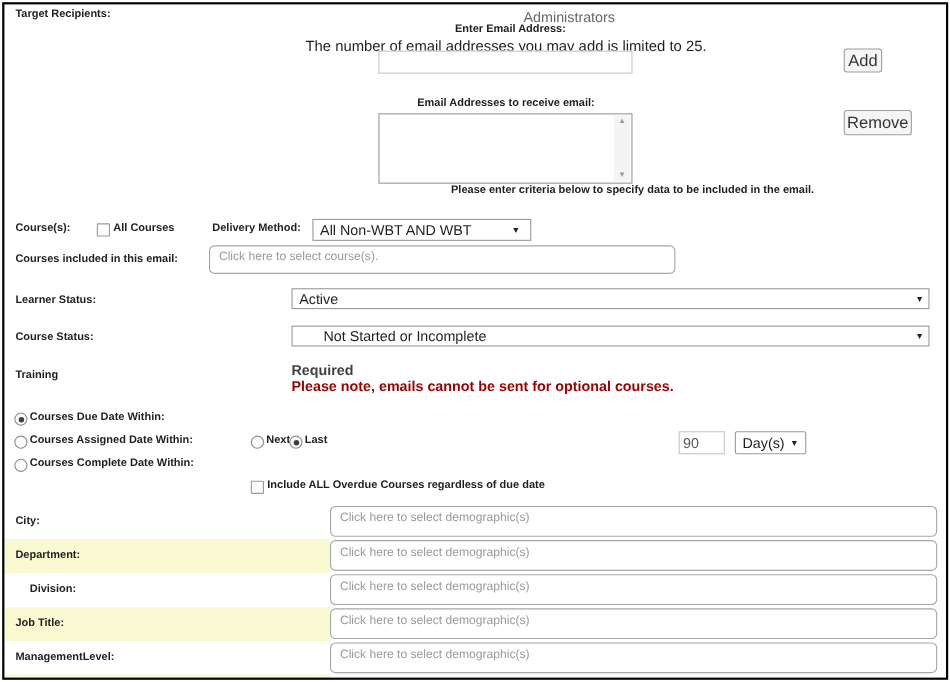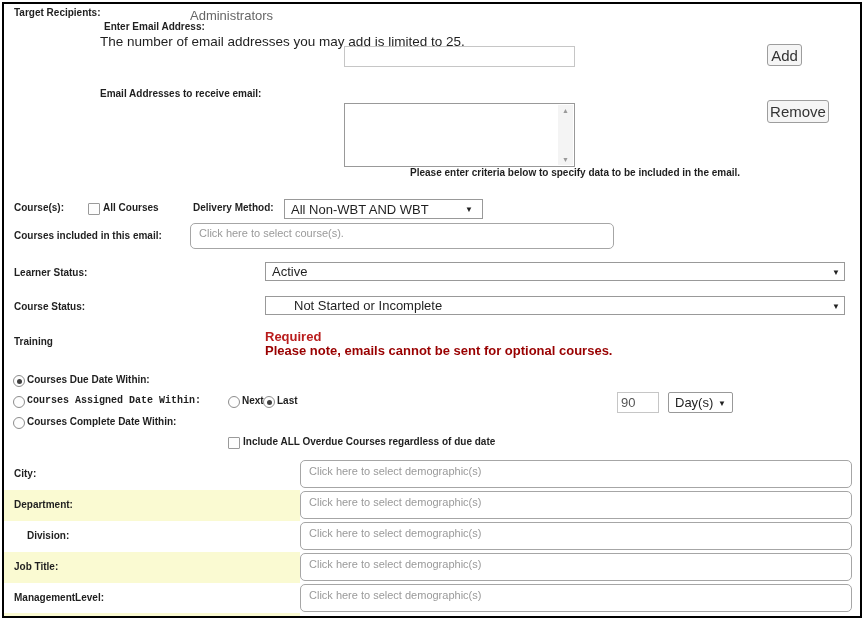--- a/index.html
+++ b/index.html
@@ -2,33 +2,33 @@
 <html><head>
 <meta charset="utf-8">
 <style>
   * { margin:0; padding:0; box-sizing:border-box; }
   html,body { background:#fff; }
   body { font-family:"Liberation Sans", sans-serif; }
   #page { position:relative; width:864px; height:620px; background:#fff; overflow:hidden; }
   .frame { position:absolute; inset:2px; border:2px solid #000; pointer-events:none; z-index:60; }
   .lbl { position:absolute; font-weight:bold; font-size:10px; color:#1f1f1f; white-space:nowrap; }
   .txt { position:absolute; font-size:13px; color:#1f1f1f; white-space:nowrap; }
-  .center { text-align:left; }
+  .center { text-align:center; }
   .gray { color:#666; }
   .inp { position:absolute; border:1px solid #c6c6c6; background:#fff; font-family:"Liberation Sans",sans-serif; font-size:13px; color:#555; padding:0 3px; outline:none; }
   .sel { position:absolute; border:1px solid #999; background:#fff; font-size:13px; color:#1f1f1f; display:flex; align-items:center; padding:0 6px; white-space:nowrap; }
   .sel .arrow { position:absolute; top:50%; transform:translateY(-50%); font-size:8px; color:#222; }
   .combo { position:absolute; border:1px solid #a6a6a6; border-radius:5px; background:#fff; }
   .ph { position:absolute; left:8px; top:4px; font-size:11px; color:#9a9a9a; white-space:nowrap; }
   .btn { position:absolute; background:#f5f5f5; border:1px solid #9d9d9d; border-radius:3px; color:#333; display:flex; align-items:center; justify-content:center; font-size:15px; cursor:pointer; }
   .check { position:absolute; width:12px; height:12px; border:1px solid #9a9a9a; background:#fdfdfd; border-radius:1px; }
   .radio { position:absolute; width:12px; height:12px; border:1px solid #8d8d8d; border-radius:50%; background:#fdfdfd; }
   .radio.on::after { content:""; position:absolute; left:2.5px; top:2.5px; width:5px; height:5px; border-radius:50%; background:#3f3f3f; }
   .yellow { position:absolute; background:#fafad2; left:4px; width:296px; height:31px; }
-  .required { position:absolute; font-weight:bold; font-size:13px; color:#b91c1c; white-space:nowrap; }
+  .required { position:absolute; font-weight:bold; font-size:13px; color:#404040; white-space:nowrap; }
   .note-red { position:absolute; font-weight:bold; font-size:13px; color:#990000; white-space:nowrap; }
   .listbox { position:absolute; border:1px solid #999; background:#fff; }
   .sbar { position:absolute; top:1px; bottom:1px; right:1px; width:15px; background:#f4f4f4; display:flex; flex-direction:column; justify-content:space-between; align-items:center; padding:2px 0; }
   .sbar span { font-size:7px; color:#9a9a9a; line-height:1; }
 </style>
 </head>
 <body>
 
 <div id="page">
   <div class="frame"></div>
@@ -79,21 +79,21 @@
   </div>
 
   <div class="lbl" style="left:14px; top:336px;">Training</div>
   <div class="required" style="left:265px; top:329px;">Required</div>
   <div class="note-red" style="left:265px; top:343px;">Please note, emails cannot be sent for optional courses.</div>
 
   <div class="radio on" style="left:13px; top:375px;"></div>
   <div class="lbl" style="left:27px; top:374px;">Courses Due Date Within:</div>
 
   <div class="radio" style="left:13px; top:396px;"></div>
-  <div class="lbl" style="left:27px; top:395px;font-family:Liberation Mono, monospace;">Courses Assigned Date Within:</div>
+  <div class="lbl" style="left:27px; top:395px;">Courses Assigned Date Within:</div>
   <div class="radio" style="left:228px; top:396px;"></div>
   <div class="lbl" style="left:242px; top:395px;">Next</div>
   <div class="radio on" style="left:263px; top:396px;"></div>
   <div class="lbl" style="left:277px; top:395px;">Last</div>
 
   <div class="radio" style="left:13px; top:417px;"></div>
   <div class="lbl" style="left:27px; top:416px;">Courses Complete Date Within:</div>
 
   <input class="inp" style="left: 617px; top: 392px; width: 42px; height: 21px;" value="90">
   <div class="sel" style="left:668px; top:392px; width:65px; height:21px; border-radius:2px;">

